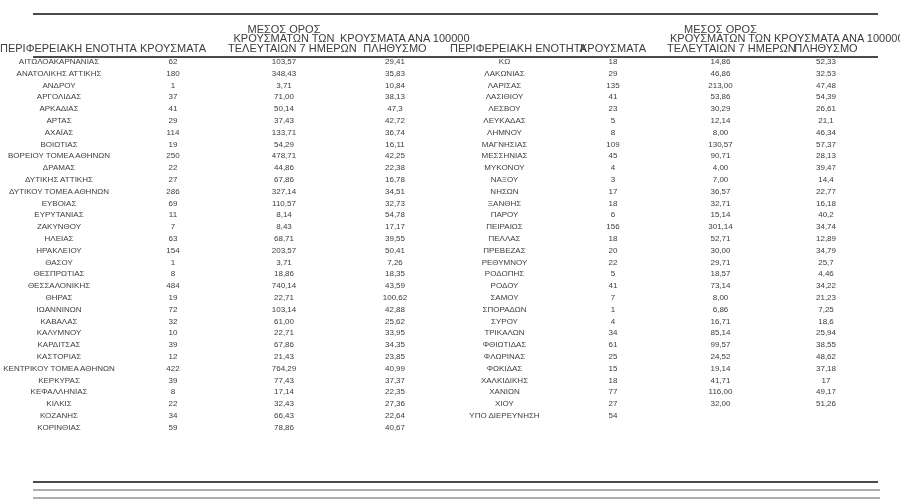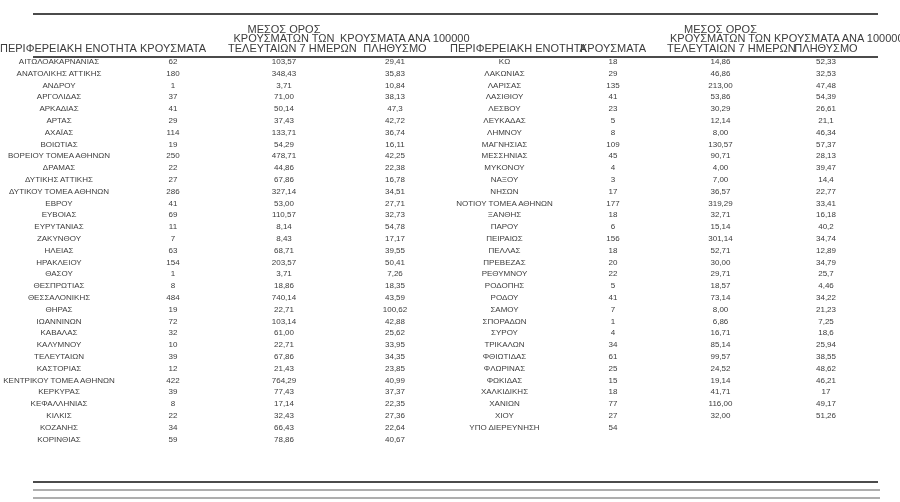--- a/index.html
+++ b/index.html
@@ -236,30 +236,20 @@
           <td>ΔΥΤΙΚΟΥ ΤΟΜΕΑ ΑΘΗΝΩΝ</td>
           <td>286</td>
           <td>327,14</td>
           <td>34,51</td>
           <td>ΝΗΣΩΝ</td>
           <td>17</td>
           <td>36,57</td>
           <td>22,77</td>
         </tr>
         <tr>
-          <td>ΕΒΡΟΥ</td>
-          <td>41</td>
-          <td>53,00</td>
-          <td>27,71</td>
-          <td>ΝΟΤΙΟΥ ΤΟΜΕΑ ΑΘΗΝΩΝ</td>
-          <td>177</td>
-          <td>319,29</td>
-          <td>33,41</td>
-        </tr>
-        <tr>
           <td>ΕΥΒΟΙΑΣ</td>
           <td>69</td>
           <td>110,57</td>
           <td>32,73</td>
           <td>ΞΑΝΘΗΣ</td>
           <td>18</td>
           <td>32,71</td>
           <td>16,18</td>
         </tr>
         <tr>
@@ -366,21 +356,21 @@
           <td>ΚΑΛΥΜΝΟΥ</td>
           <td>10</td>
           <td>22,71</td>
           <td>33,95</td>
           <td>ΤΡΙΚΑΛΩΝ</td>
           <td>34</td>
           <td>85,14</td>
           <td>25,94</td>
         </tr>
         <tr>
-          <td>ΤΕΛΕΥΤΑΙΩΝ</td>
+          <td>ΚΑΡΔΙΤΣΑΣ</td>
           <td>39</td>
           <td>67,86</td>
           <td>34,35</td>
           <td>ΦΘΙΩΤΙΔΑΣ</td>
           <td>61</td>
           <td>99,57</td>
           <td>38,55</td>
         </tr>
         <tr>
           <td>ΚΑΣΤΟΡΙΑΣ</td>
@@ -393,21 +383,21 @@
           <td>48,62</td>
         </tr>
         <tr>
           <td>ΚΕΝΤΡΙΚΟΥ ΤΟΜΕΑ ΑΘΗΝΩΝ</td>
           <td>422</td>
           <td>764,29</td>
           <td>40,99</td>
           <td>ΦΩΚΙΔΑΣ</td>
           <td>15</td>
           <td>19,14</td>
-          <td>46,21</td>
+          <td>37,18</td>
         </tr>
         <tr>
           <td>ΚΕΡΚΥΡΑΣ</td>
           <td>39</td>
           <td>77,43</td>
           <td>37,37</td>
           <td>ΧΑΛΚΙΔΙΚΗΣ</td>
           <td>18</td>
           <td>41,71</td>
           <td>17</td>

